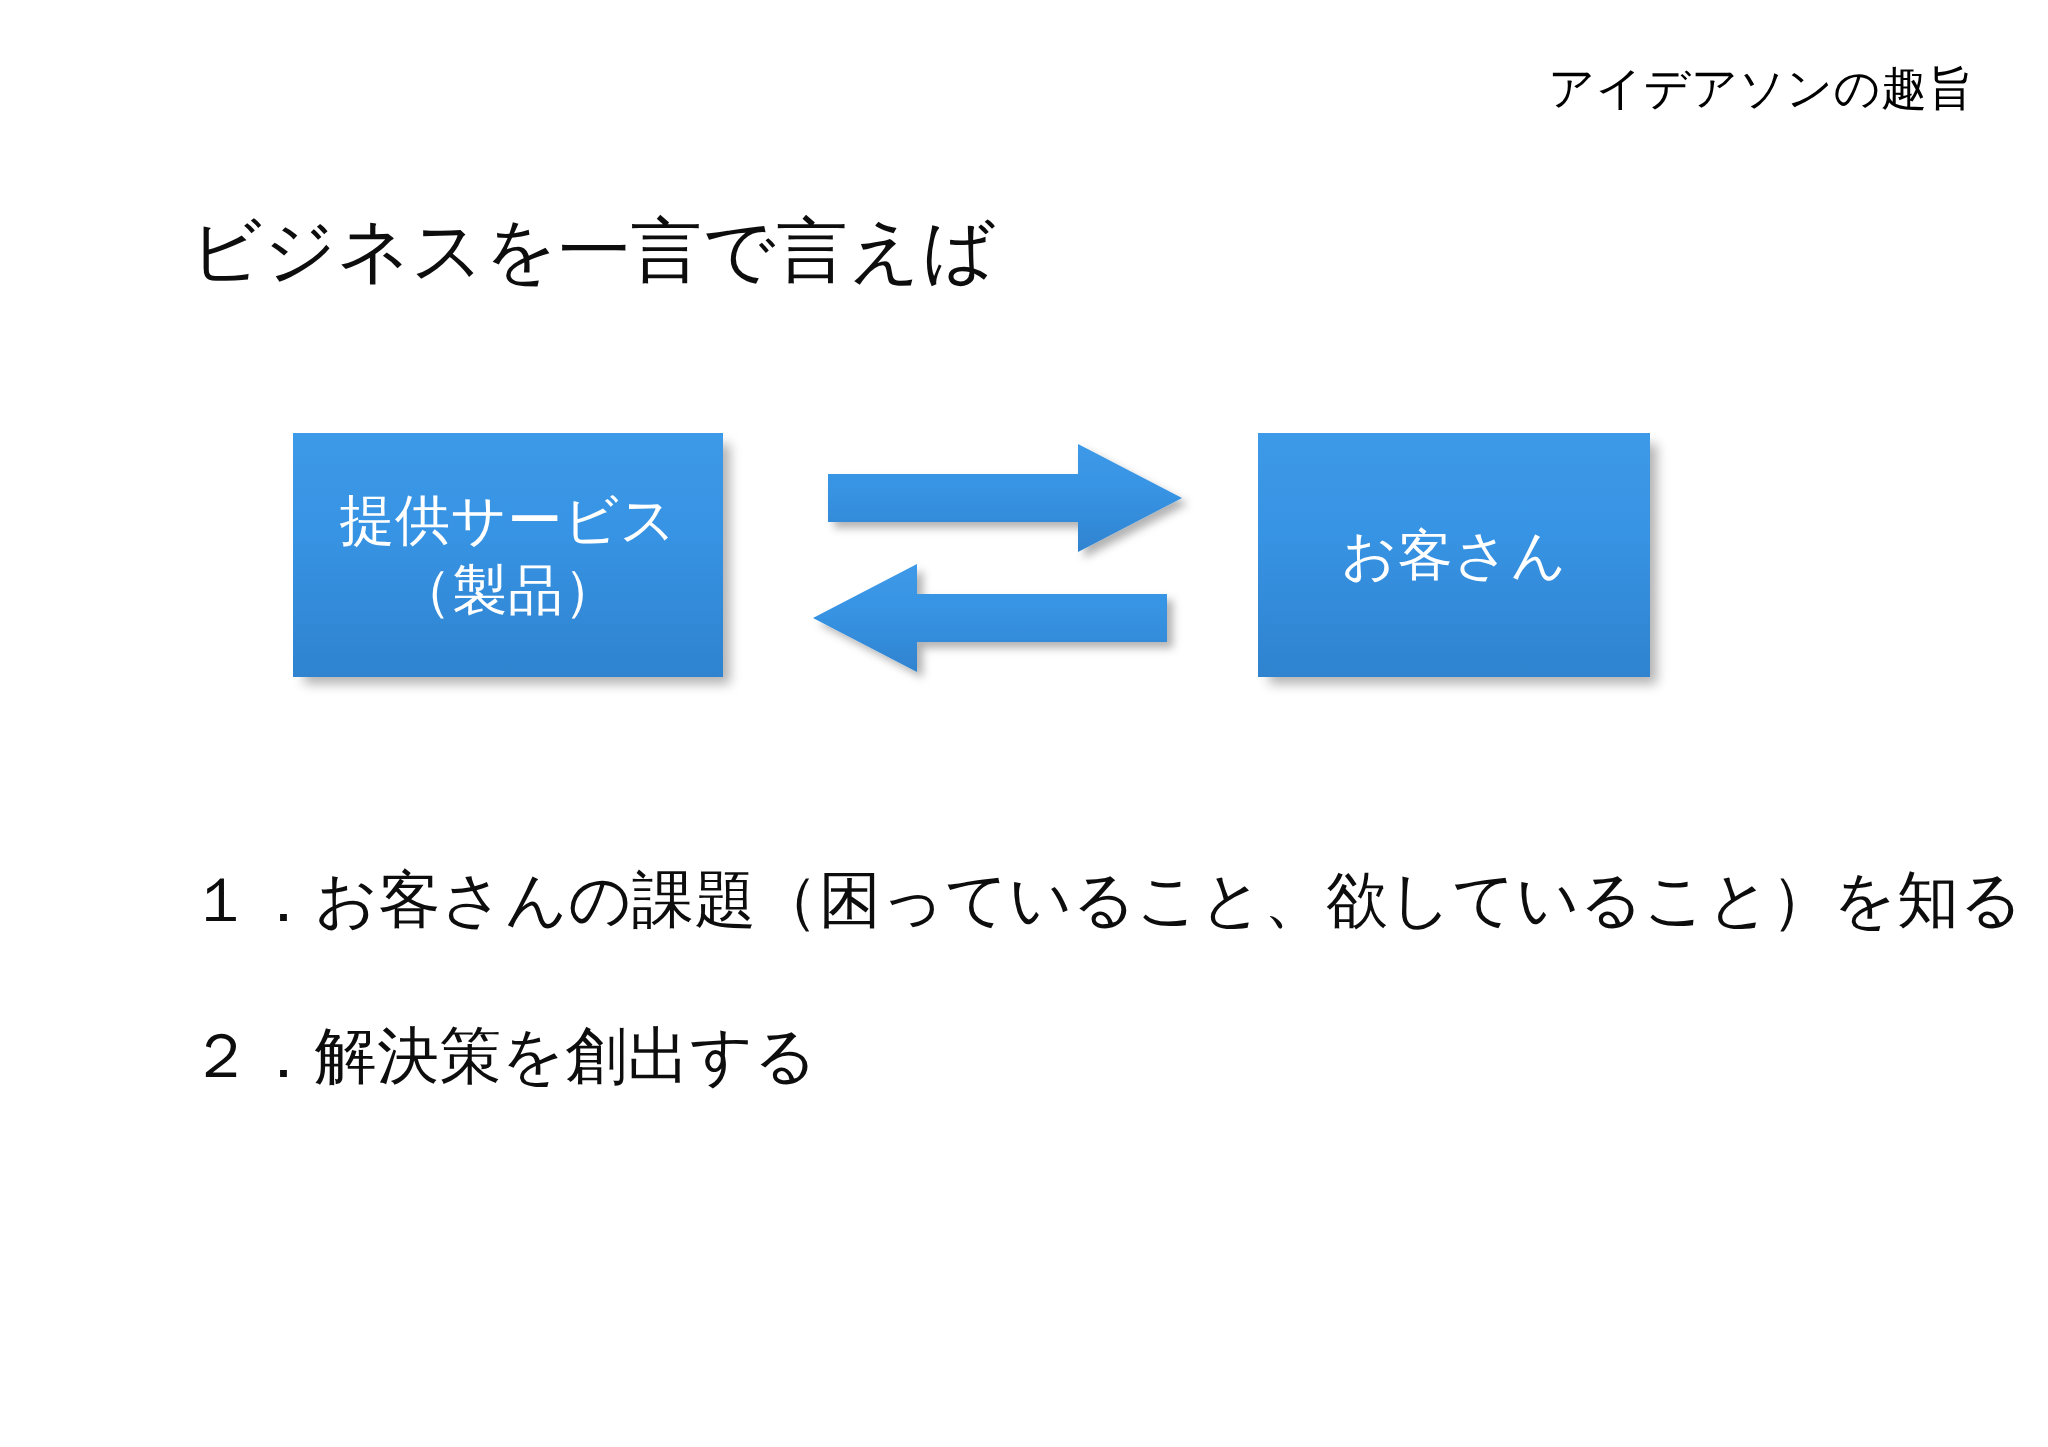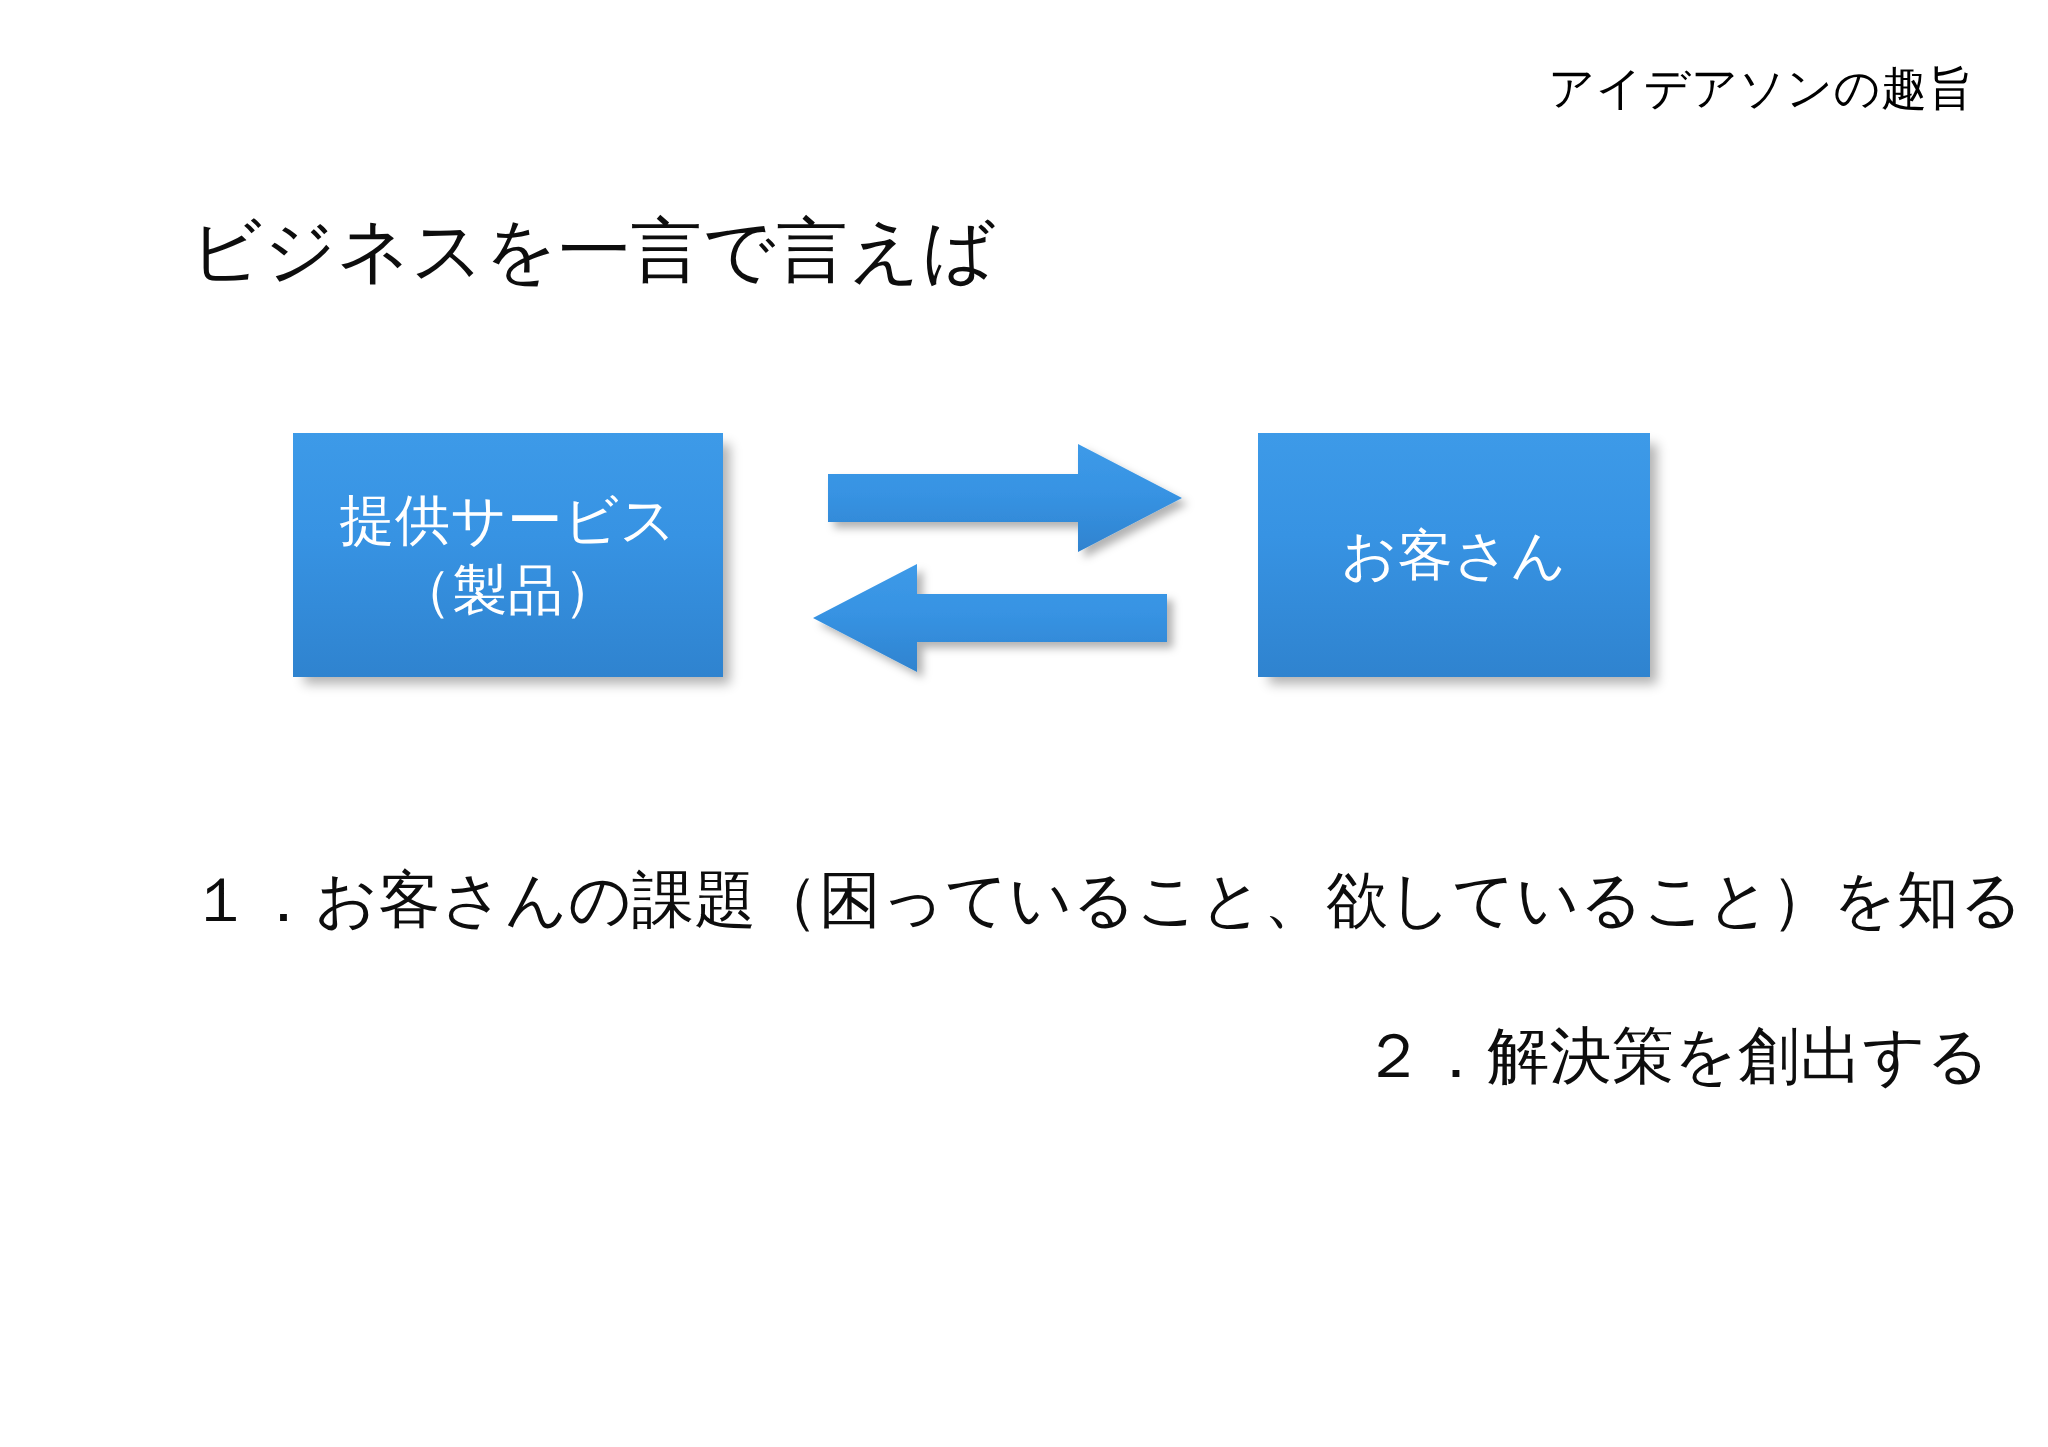--- a/index.html
+++ b/index.html
@@ -105,21 +105,20 @@
     width: 370px;
     height: 120px;
   }
 
   
   .numbered-list {
     position: absolute;
     left: 190px;
     top: 866px;
     width: 1800px;
-    text-align: right;
   }
   .list-item {
     font-size: 62px;
     line-height: 1.1;
     letter-spacing: 0.005em;
     color: #0d0d0d;
     margin-bottom: 88px;
     white-space: nowrap;
   }
   .list-item:last-child { margin-bottom: 0; margin-top: 23px; }

